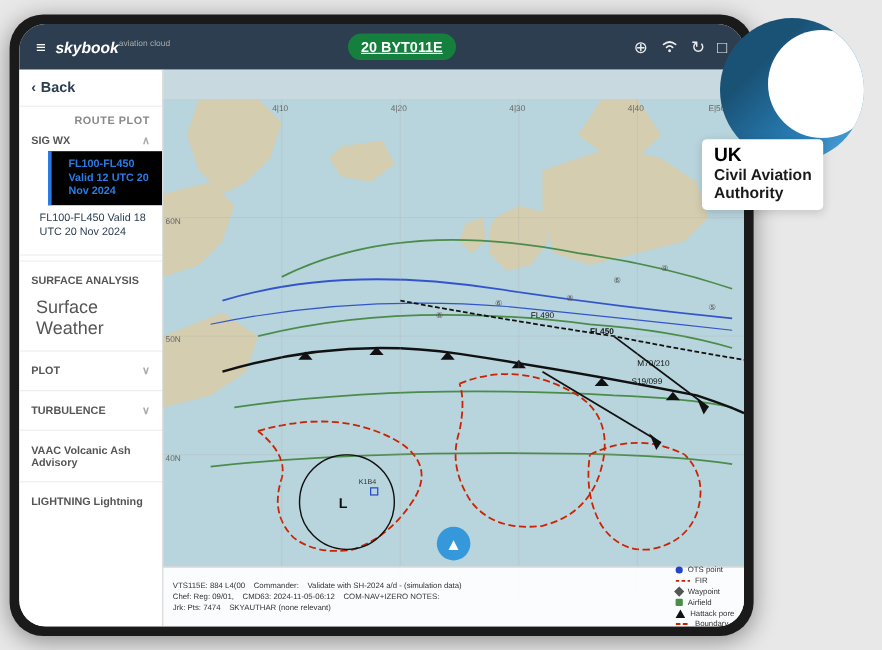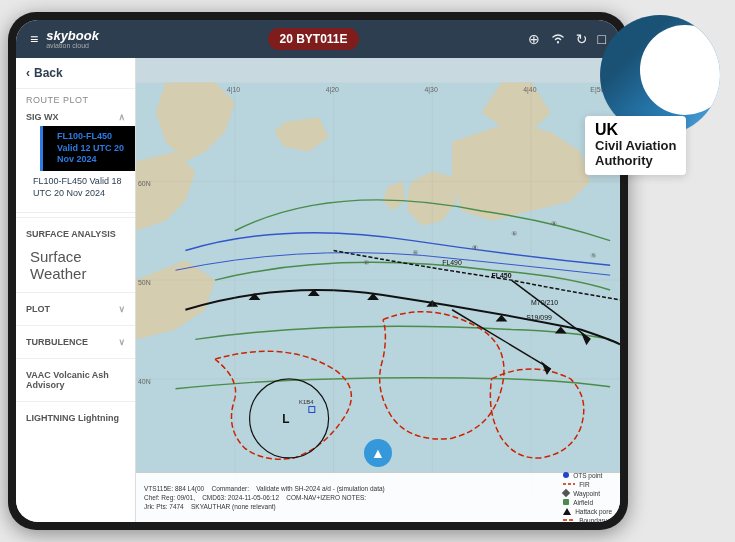--- a/index.html
+++ b/index.html
@@ -53,45 +53,45 @@
     }
 
     .hamburger-icon {
       color: #fff;
       font-size: 14px;
       cursor: pointer;
     }
 
     .skybook-logo {
       display: flex;
-      flex-direction: column;
       line-height: 1;
     }
 
     .skybook-title {
       color: #fff;
       font-size: 13px;
       font-weight: bold;
       font-style: italic;
     }
 
     .skybook-subtitle {
       color: #aaa;
       font-size: 7px;
     }
 
     .flight-id-btn {
-      background: #7f1d1d;
+      background: #15803d;
       color: #fff;
       border: none;
       border-radius: 12px;
       padding: 4px 11px;
       font-size: 12px;
       font-weight: bold;
       cursor: pointer;
+      text-decoration: underline;
     }
 
     .top-bar-icons {
       display: flex;
       align-items: center;
       gap: 10px;
       color: #fff;
       font-size: 14px;
     }
 
@@ -125,24 +125,25 @@
       color: #2c3e50;
       font-size: 12px;
       font-weight: 600;
       cursor: pointer;
       border-bottom: 1px solid #eee;
     }
 
     .section-header {
       padding: 6px 10px 3px;
       font-size: 9px;
-      font-weight: normal;
+      font-weight: bold;
       color: #888;
       letter-spacing: 0.5px;
       text-transform: uppercase;
+      text-align: right;
     }
 
     .sig-wx-section {
       padding: 0 0 4px 0;
     }
 
     .sig-wx-header {
       display: flex;
       align-items: center;
       justify-content: space-between;

